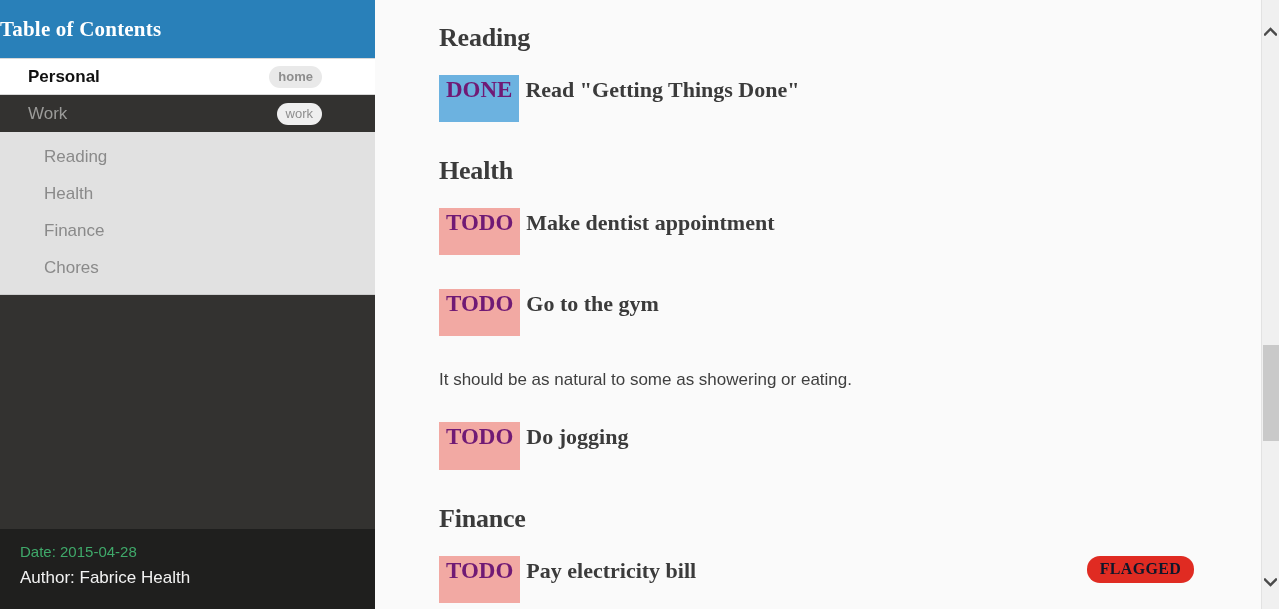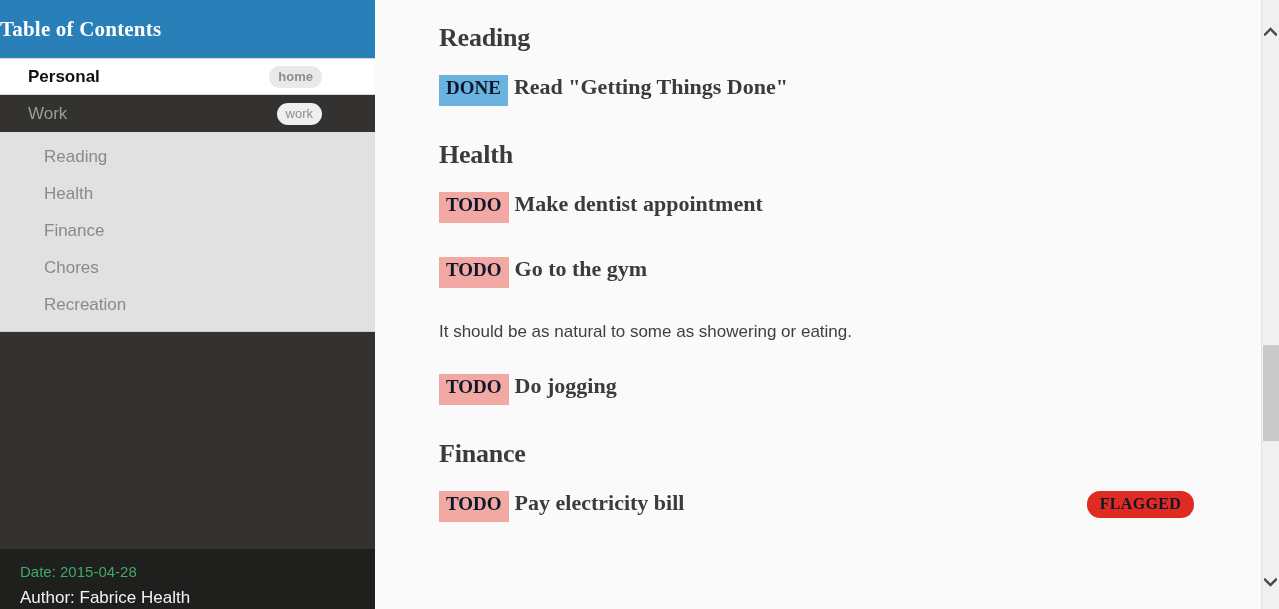--- a/index.html
+++ b/index.html
@@ -79,21 +79,21 @@
     padding-left:44px;
     font-size:17px;
     color:#8a8a8a;
   }
 
   .sidebar-spacer { flex:1 1 auto; background:#333230; }
 
   .sidebar-footer {
     background:#1f1f1e;
     padding:14px 20px 18px 20px;
-    height:60px;
+    height:80px;
   }
   .foot-date {
     color:#3fa96a;
     font-size:15px;
     margin-bottom:8px;
   }
   .foot-author {
     color:#f2f2f2;
     font-size:17px;
   }
@@ -126,23 +126,23 @@
     margin:0 0 34px 0;
     line-height:1.1;
     display:block;
   }
   .task:first-of-type { margin-top:0; }
 
   .kw {
     display:inline-block;
     font-family:"Liberation Serif", serif;
     font-weight:bold;
-    font-size:19px;
-    color:#0f172a;
-    padding:3px 7px 8px 7px;
+    font-size:23px;
+    color:#701a75;
+    padding:3px 7px 20px 7px;
     line-height:1.05;
     vertical-align:baseline;
     margin-right:6px;
   }
   .kw.todo { background:#f2a9a3; }
   .kw.done { background:#6cb2e0; }
 
   .para {
     font-family:"Liberation Sans", sans-serif;
     font-size:17px;
@@ -217,23 +217,20 @@
           <span>Reading</span>
         </div>
         <div class="toc-sub">
           <span>Health</span>
         </div>
         <div class="toc-sub">
           <span>Finance</span>
         </div>
         <div class="toc-sub">
           <span>Chores</span>
-        </div>
-        <div class="toc-sub">
-          <span>Recreation</span>
         </div>
       </div>
 
     </nav>
 
     <div class="sidebar-spacer"></div>
 
     <div class="sidebar-footer">
       <div class="foot-date">Date: 2015-04-28</div>
       <div class="foot-author">Author: Fabrice Health</div>

